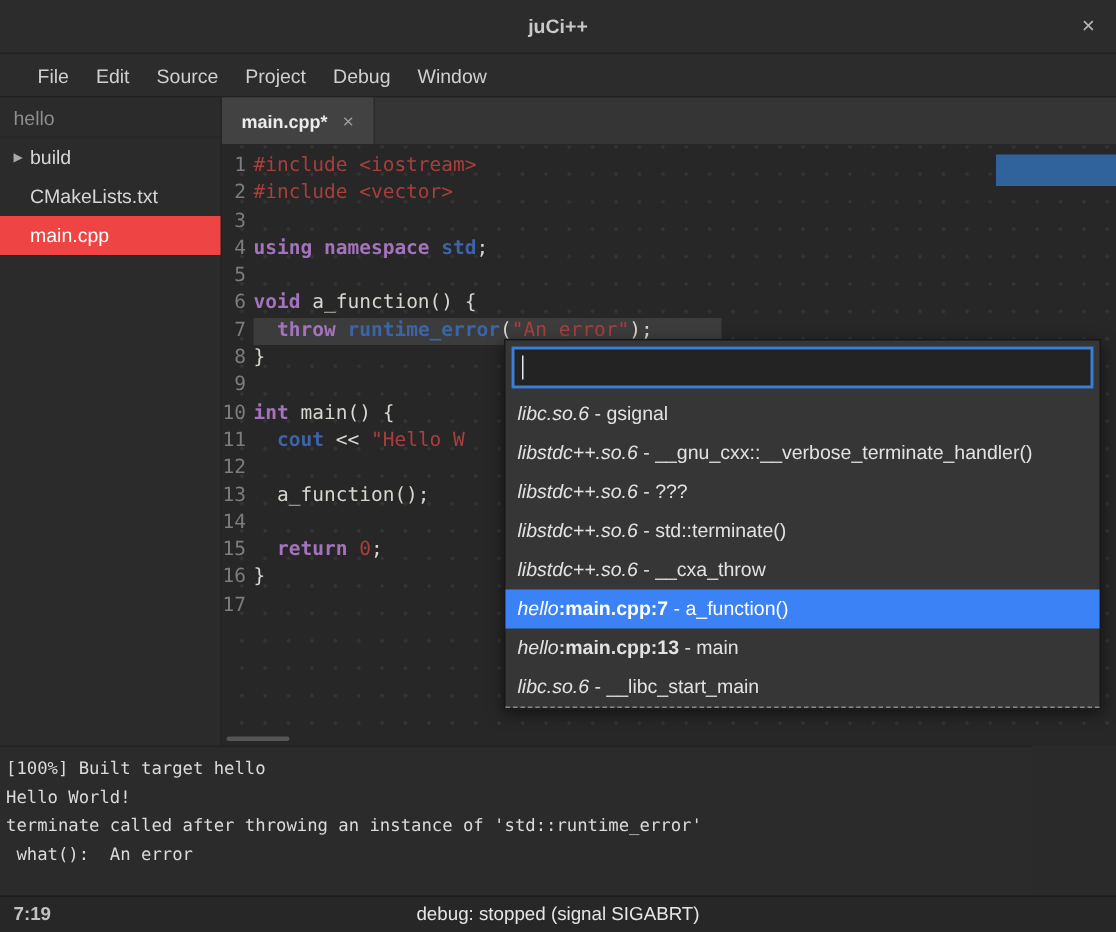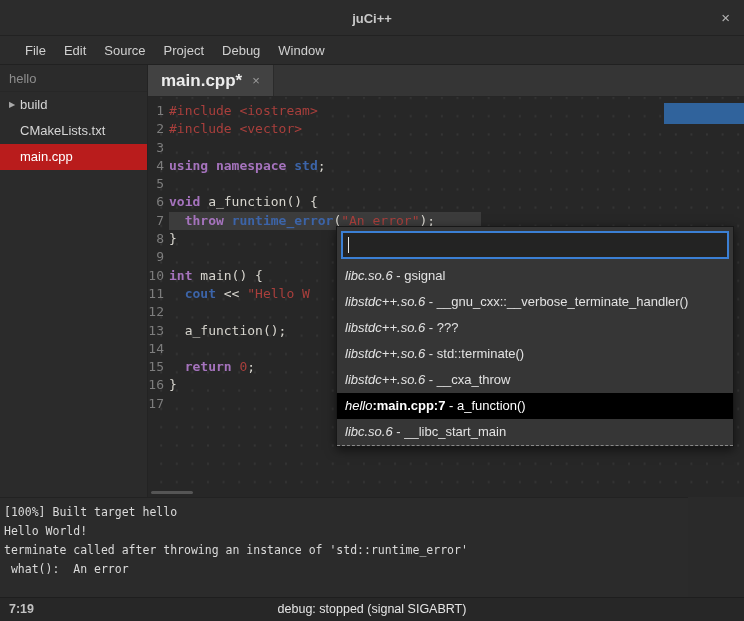--- a/index.html
+++ b/index.html
@@ -34,30 +34,30 @@
 
   .sidebar { width:148px; background:#2b2b2b; border-right:1px solid #232323; }
   .sidebar-header {
     height:27px; line-height:27px; padding-left:9px;
     color:#8d8d8d; font-size:13px; border-bottom:1px solid #272727;
   }
   .tree-item { height:26px; line-height:26px; font-size:13px; color:#d6d6d6;
     display:flex; align-items:center; white-space:nowrap; }
   .tree-item .expander { width:16px; text-align:center; font-size:8px; color:#a9a9a9; margin-left:4px; }
   .tree-item .indent { width:20px; }
-  .tree-item.selected { background:#b91c1c; color:#ffffff; }
+  .tree-item.selected { background:#ef4444; color:#ffffff; }
 
   .editor-col { flex:1; display:flex; flex-direction:column; min-width:0; }
 
   .tabbar { height:32px; background:#353535; border-bottom:1px solid #262626; display:flex; }
   .tab {
     background:#424242; padding:0 13px; display:flex; align-items:center; gap:10px;
     border-right:1px solid #2b2b2b;
   }
-  .tab-label { font-size:17px; font-weight:bold; color:#ececec; }
+  .tab-label { font-size:12px; font-weight:bold; color:#ececec; }
   .tab-close { color:#9c9c9c; font-size:13px; }
 
   .editor {
     flex:1; position:relative; overflow:hidden;
     background-color:#272727;
     background-image: radial-gradient(circle, #353535 1px, rgba(0,0,0,0) 1.2px);
     background-size:15.6px 18.3px; background-position:21px 10px;
     font-family:"DejaVu Sans Mono", monospace; font-size:13px;
     padding-top:5px;
   }
@@ -83,21 +83,21 @@
   .popup-input {
     margin:4px; height:28px; background:#232323;
     border:2px solid #3b7fd4; position:relative;
   }
   .popup-input .caret { position:absolute; left:5px; top:4px; width:1px; height:16px; background:#e8e8e8; }
   .popup-list { border-bottom:1px dashed #8a8a8a; }
   .popup-row {
     height:26px; line-height:26px; padding:0 8px; font-size:13px; color:#e2e2e2;
     white-space:nowrap; overflow:hidden;
   }
-  .popup-row.selected { background:#000000; color:#ffffff; }
+  .popup-row.selected { background:#3b82f6; color:#ffffff; }
   .popup-row .it { font-style:italic; }
   .popup-row .b { font-weight:bold; }
 
   
   .output {
     position:absolute; top:497px; left:0; width:688px; height:100px;
     background:#2b2b2b; border-top:1px solid #222;
     font-family:"DejaVu Sans Mono", monospace; font-size:11.5px; color:#dadada;
     padding:5px 4px;
   }
@@ -190,20 +190,21 @@
   <div class="popup-input">
     <span class="caret"></span>
   </div>
   <div class="popup-list">
       <div class="popup-row"><span class="it">libc.so.6</span><span> - gsignal</span></div>
       <div class="popup-row"><span class="it">libstdc++.so.6</span><span> - __gnu_cxx::__verbose_terminate_handler()</span></div>
       <div class="popup-row"><span class="it">libstdc++.so.6</span><span> - ???</span></div>
       <div class="popup-row"><span class="it">libstdc++.so.6</span><span> - std::terminate()</span></div>
       <div class="popup-row"><span class="it">libstdc++.so.6</span><span> - __cxa_throw</span></div>
       <div class="popup-row selected"><span class="it">hello</span><span class="b">:main.cpp:7</span><span> - a_function()</span></div>
+      <div class="popup-row"><span class="it">hello</span><span class="b">:main.cpp:13</span><span> - main</span></div>
       <div class="popup-row"><span class="it">libc.so.6</span><span> - __libc_start_main</span></div>
     </div>
 </div>
 
 <div class="output">
   <div class="out-line">[100%] Built target hello</div>
   <div class="out-line">Hello World!</div>
   <div class="out-line">terminate called after throwing an instance of 'std::runtime_error'</div>
   <div class="out-line"> what():  An error</div>
 </div>

